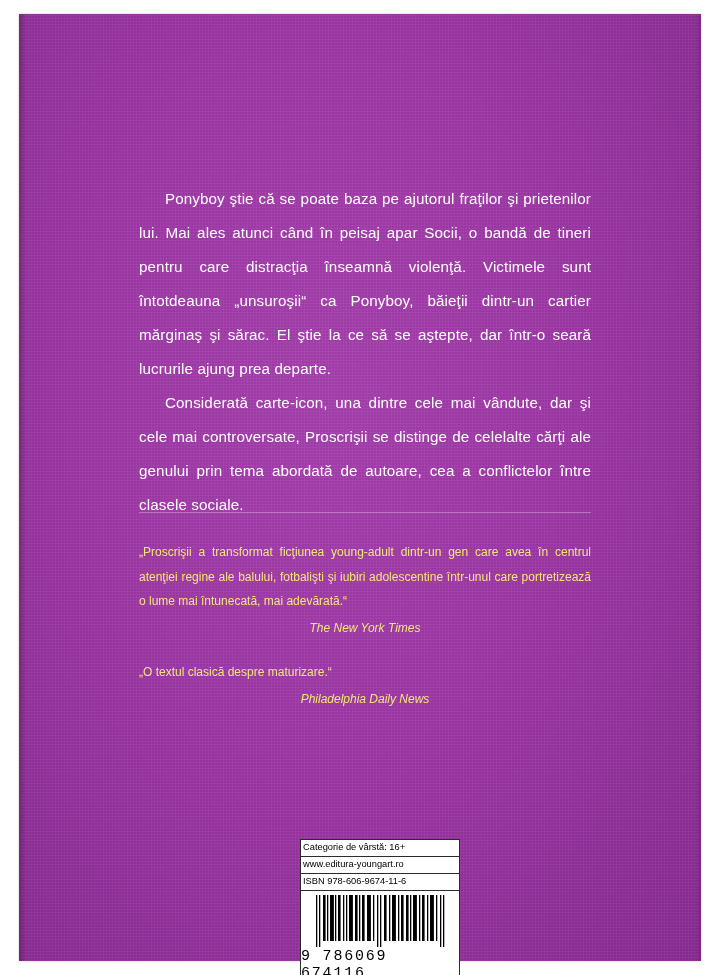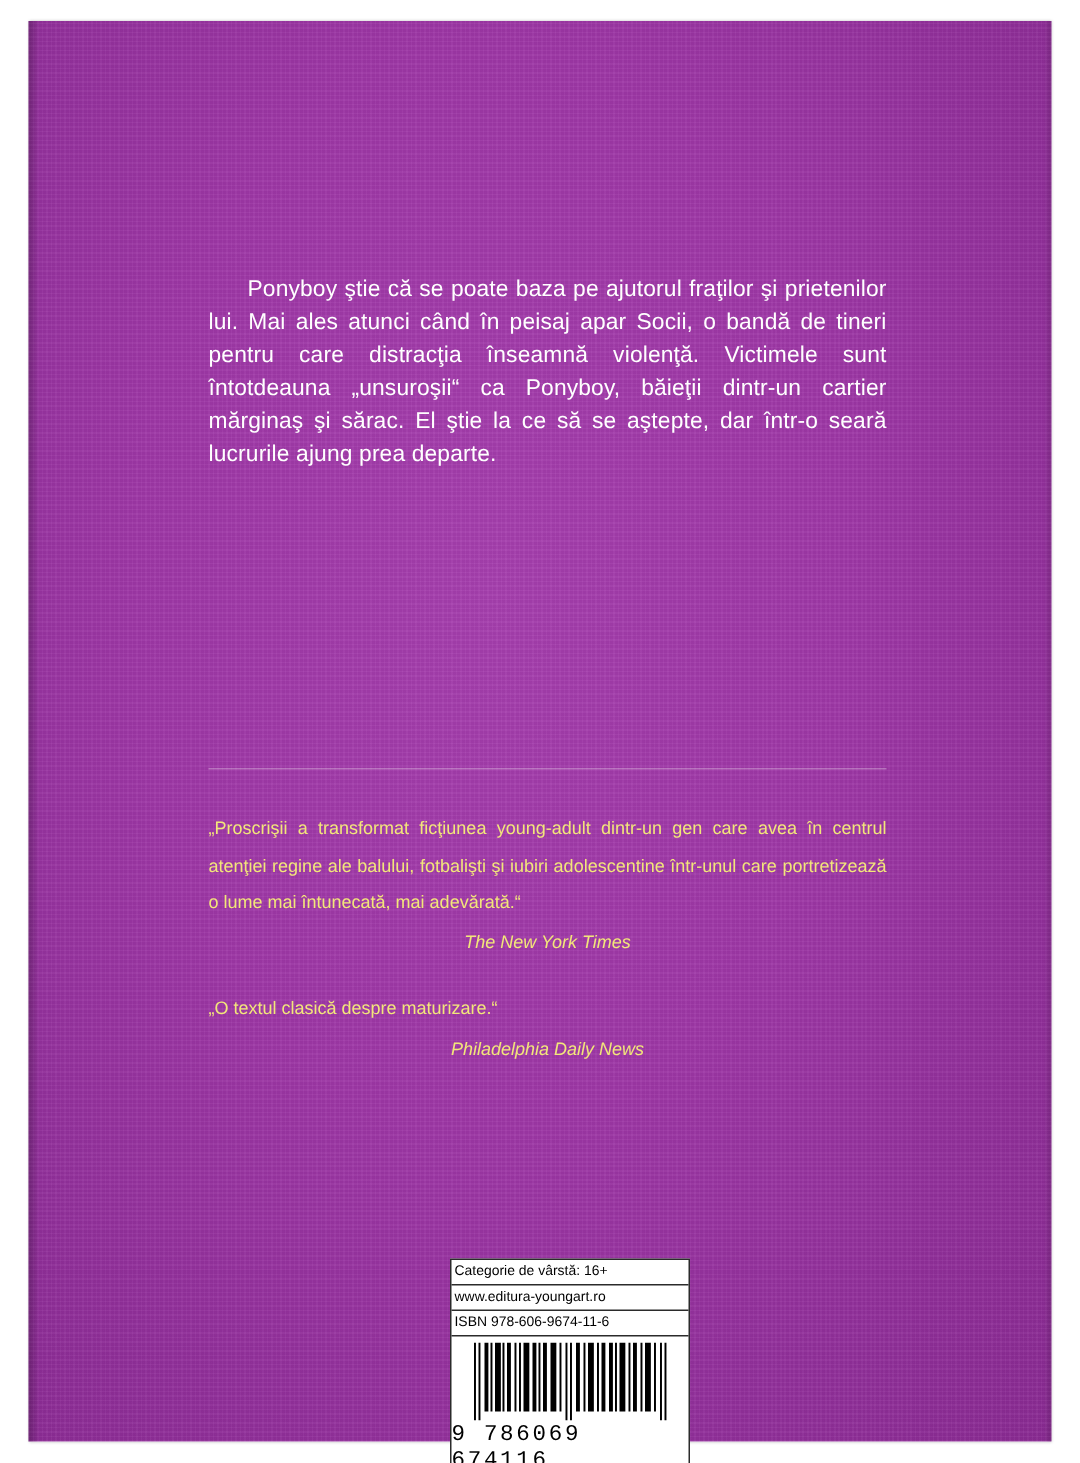--- a/index.html
+++ b/index.html
@@ -44,21 +44,21 @@
     background: linear-gradient(270deg, rgba(0,0,0,0.13), rgba(0,0,0,0.0));
   }
 
   .blurb {
     position: absolute;
     left: 120px;
     top: 168px;
     width: 452px;
     color: #ffffff;
     font-size: 15.2px;
-    line-height: 22px;
+    line-height: 34px;
     text-align: justify;
     letter-spacing: 0.1px;
   }
   .blurb p {
     margin: 0;
     text-indent: 26px;
   }
 
   .divider {
     position: absolute;
@@ -128,20 +128,21 @@
 </style>
 </head>
 <body>
 
 <div class="book-back">
   <div class="spine-edge"></div>
   <div class="right-edge"></div>
 
   <div class="blurb">
     <p>Ponyboy ştie că se poate baza pe ajutorul fraţilor şi prietenilor lui. Mai ales atunci când în peisaj apar Socii, o bandă de tineri pentru care distracţia înseamnă violenţă. Victimele sunt întotdeauna „unsuroşii“ ca Ponyboy, băieţii dintr-un cartier mărginaş şi sărac. El ştie la ce să se aştepte, dar într-o seară lucrurile ajung prea departe.</p>
+    <p>Considerată carte-icon, una dintre cele mai vândute, dar şi cele mai controversate, Proscrişii se distinge de celelalte cărţi ale genului prin tema abordată de autoare, cea a conflictelor între clasele sociale.</p>
   </div>
 
   <div class="divider"></div>
 
   <div class="reviews">
     <div class="review-block">
       <div class="review-text">„Proscrişii a transformat ficţiunea young-adult dintr-un gen care avea în centrul atenţiei regine ale balului, fotbalişti şi iubiri adolescentine într-unul care portretizează o lume mai întunecată, mai adevărată.“</div>
       <div class="review-source">The New York Times</div>
     </div>
     <div class="review-block">

